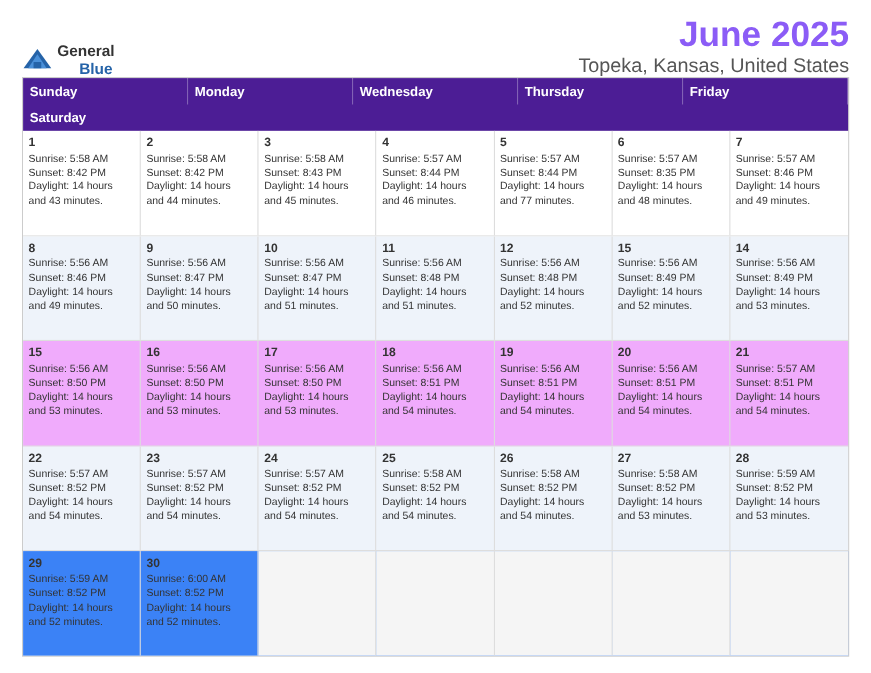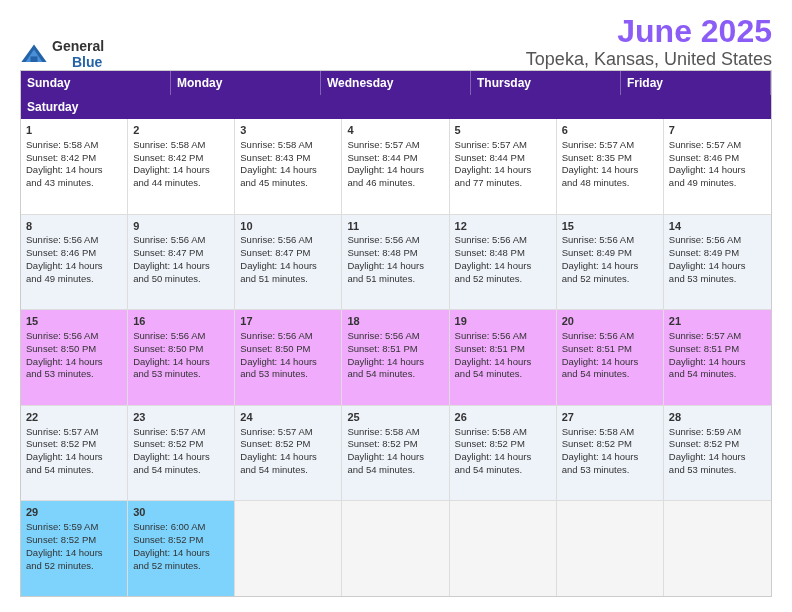--- a/index.html
+++ b/index.html
@@ -343,21 +343,21 @@
             <div>and 53 minutes.</div>
           </div>
           <div class="cal-cell">
             <span class="day-num">28</span>
             <div>Sunrise: 5:59 AM</div>
             <div>Sunset: 8:52 PM</div>
             <div>Daylight: 14 hours</div>
             <div>and 53 minutes.</div>
           </div>
         </div>
-        <div class="cal-row" style="background: #7dd3fc;">
+        <div class="cal-row" style="background: #3b82f6;">
           <div class="cal-cell">
             <span class="day-num">29</span>
             <div>Sunrise: 5:59 AM</div>
             <div>Sunset: 8:52 PM</div>
             <div>Daylight: 14 hours</div>
             <div>and 52 minutes.</div>
           </div>
           <div class="cal-cell">
             <span class="day-num">30</span>
             <div>Sunrise: 6:00 AM</div>

